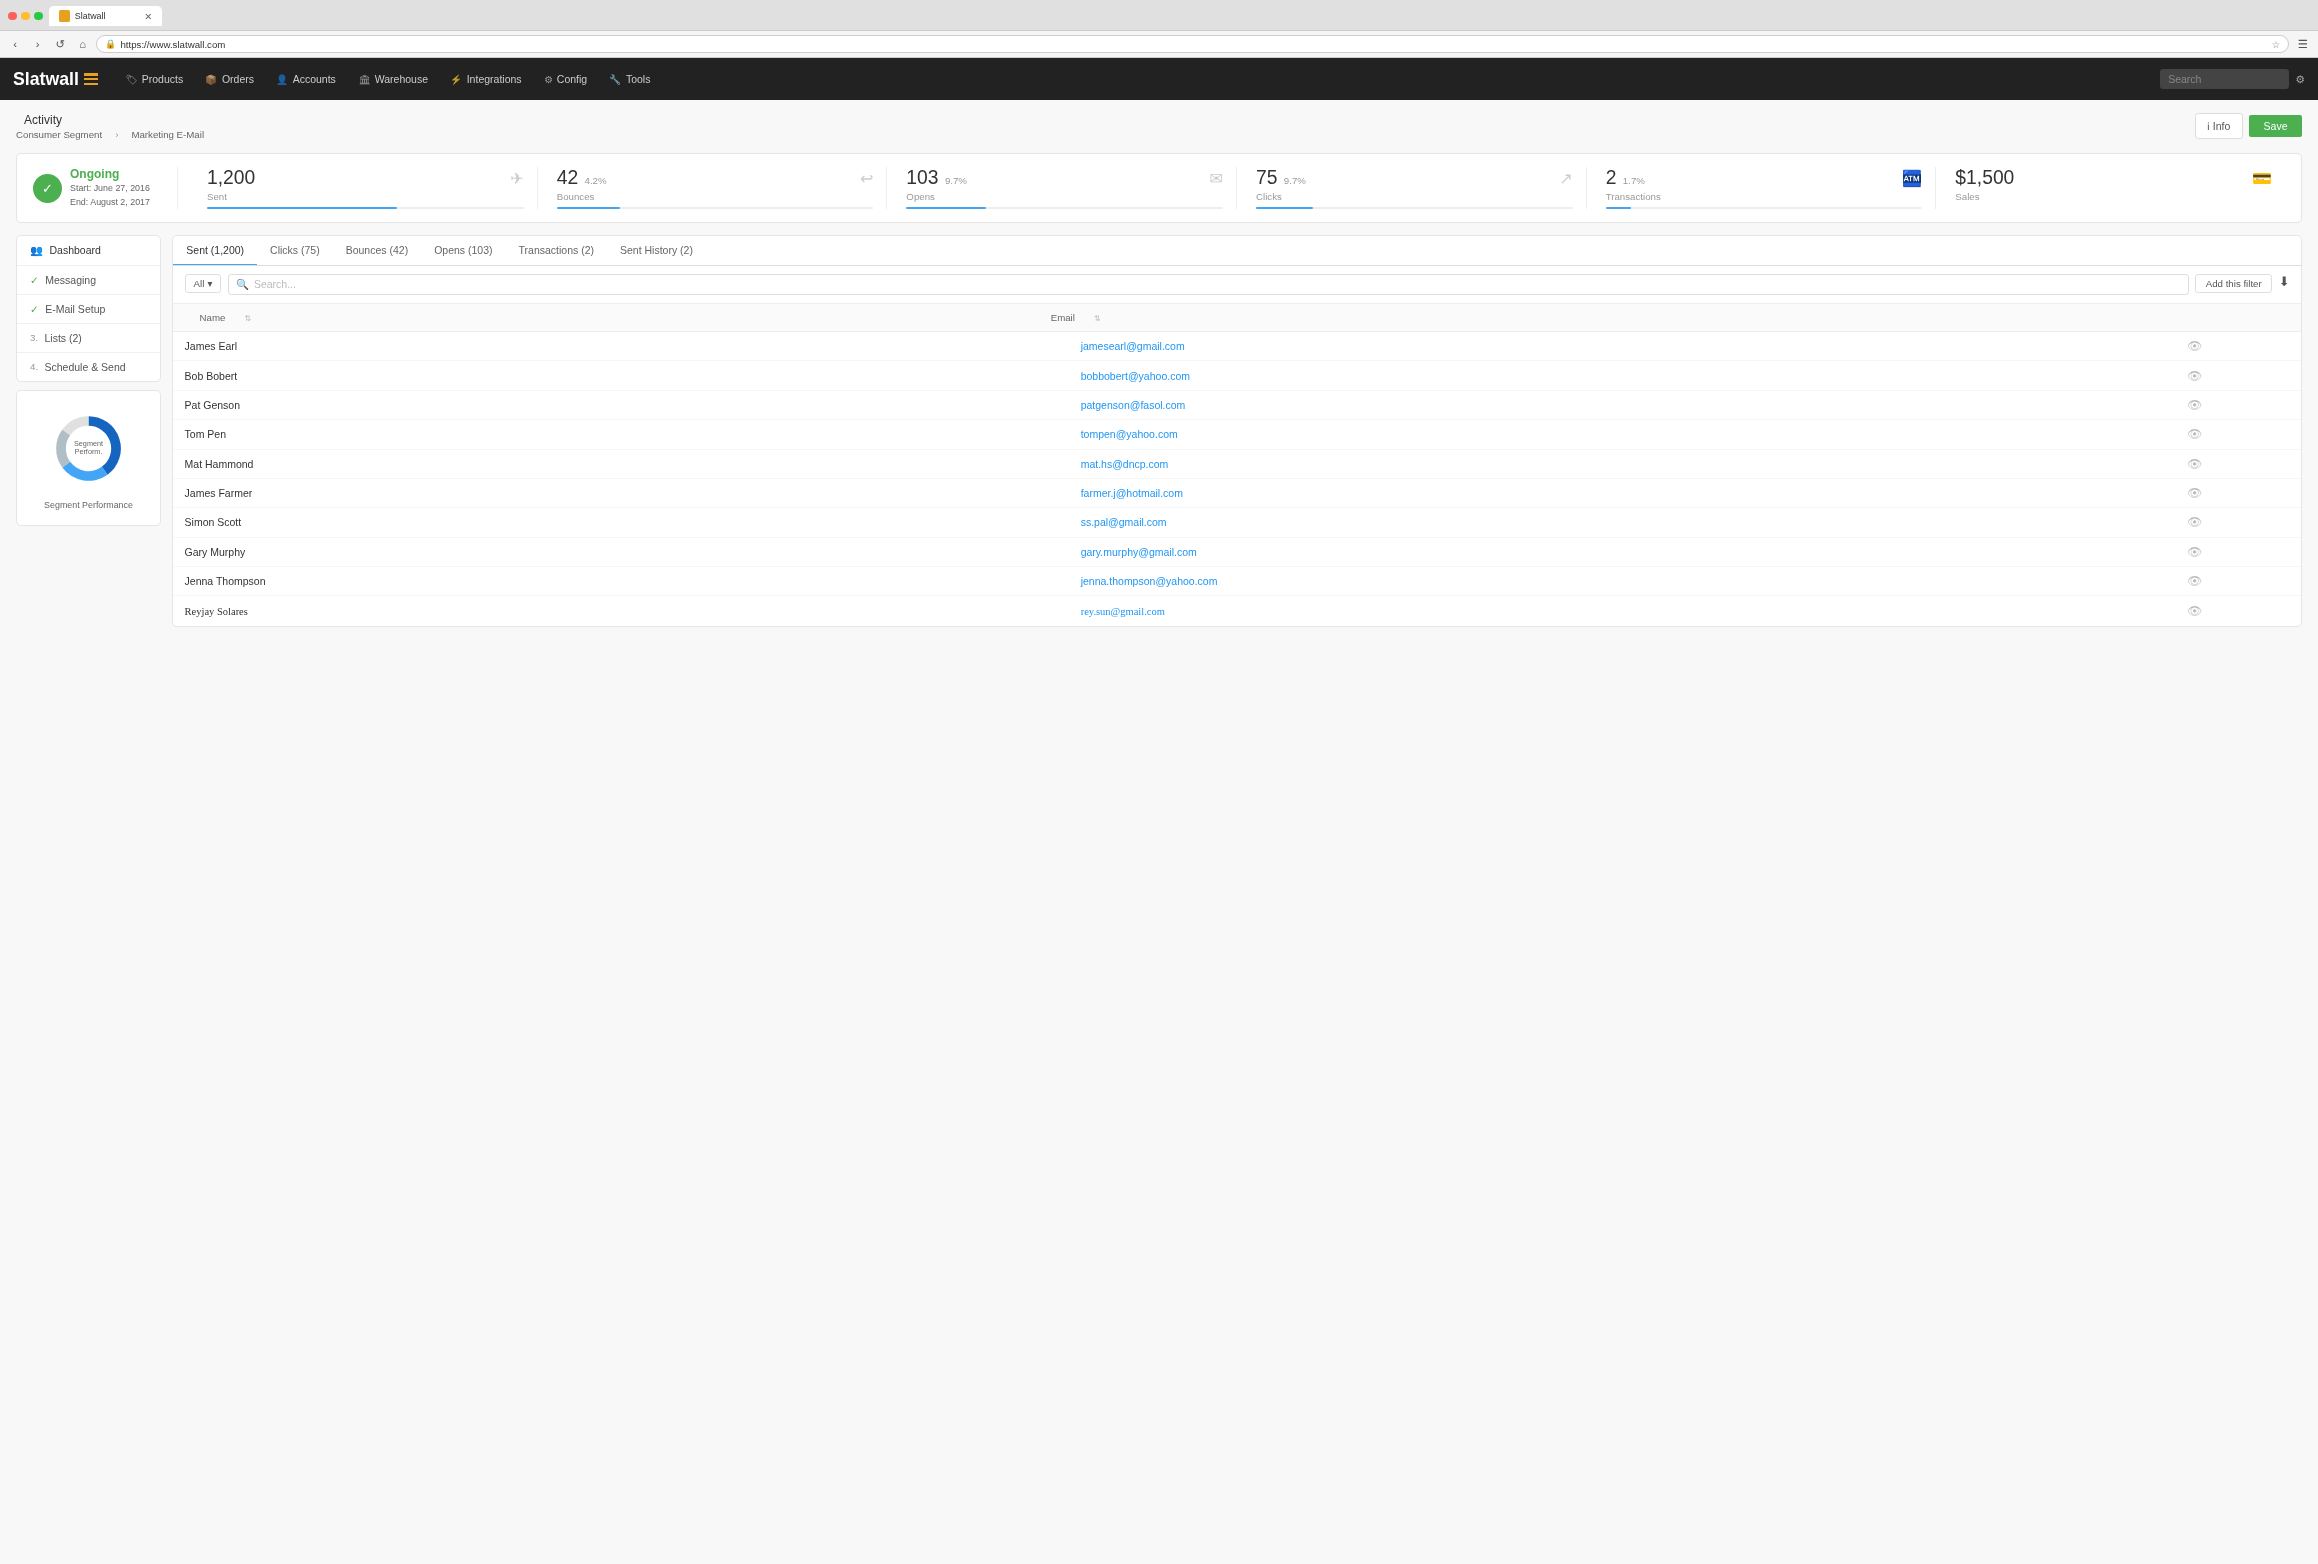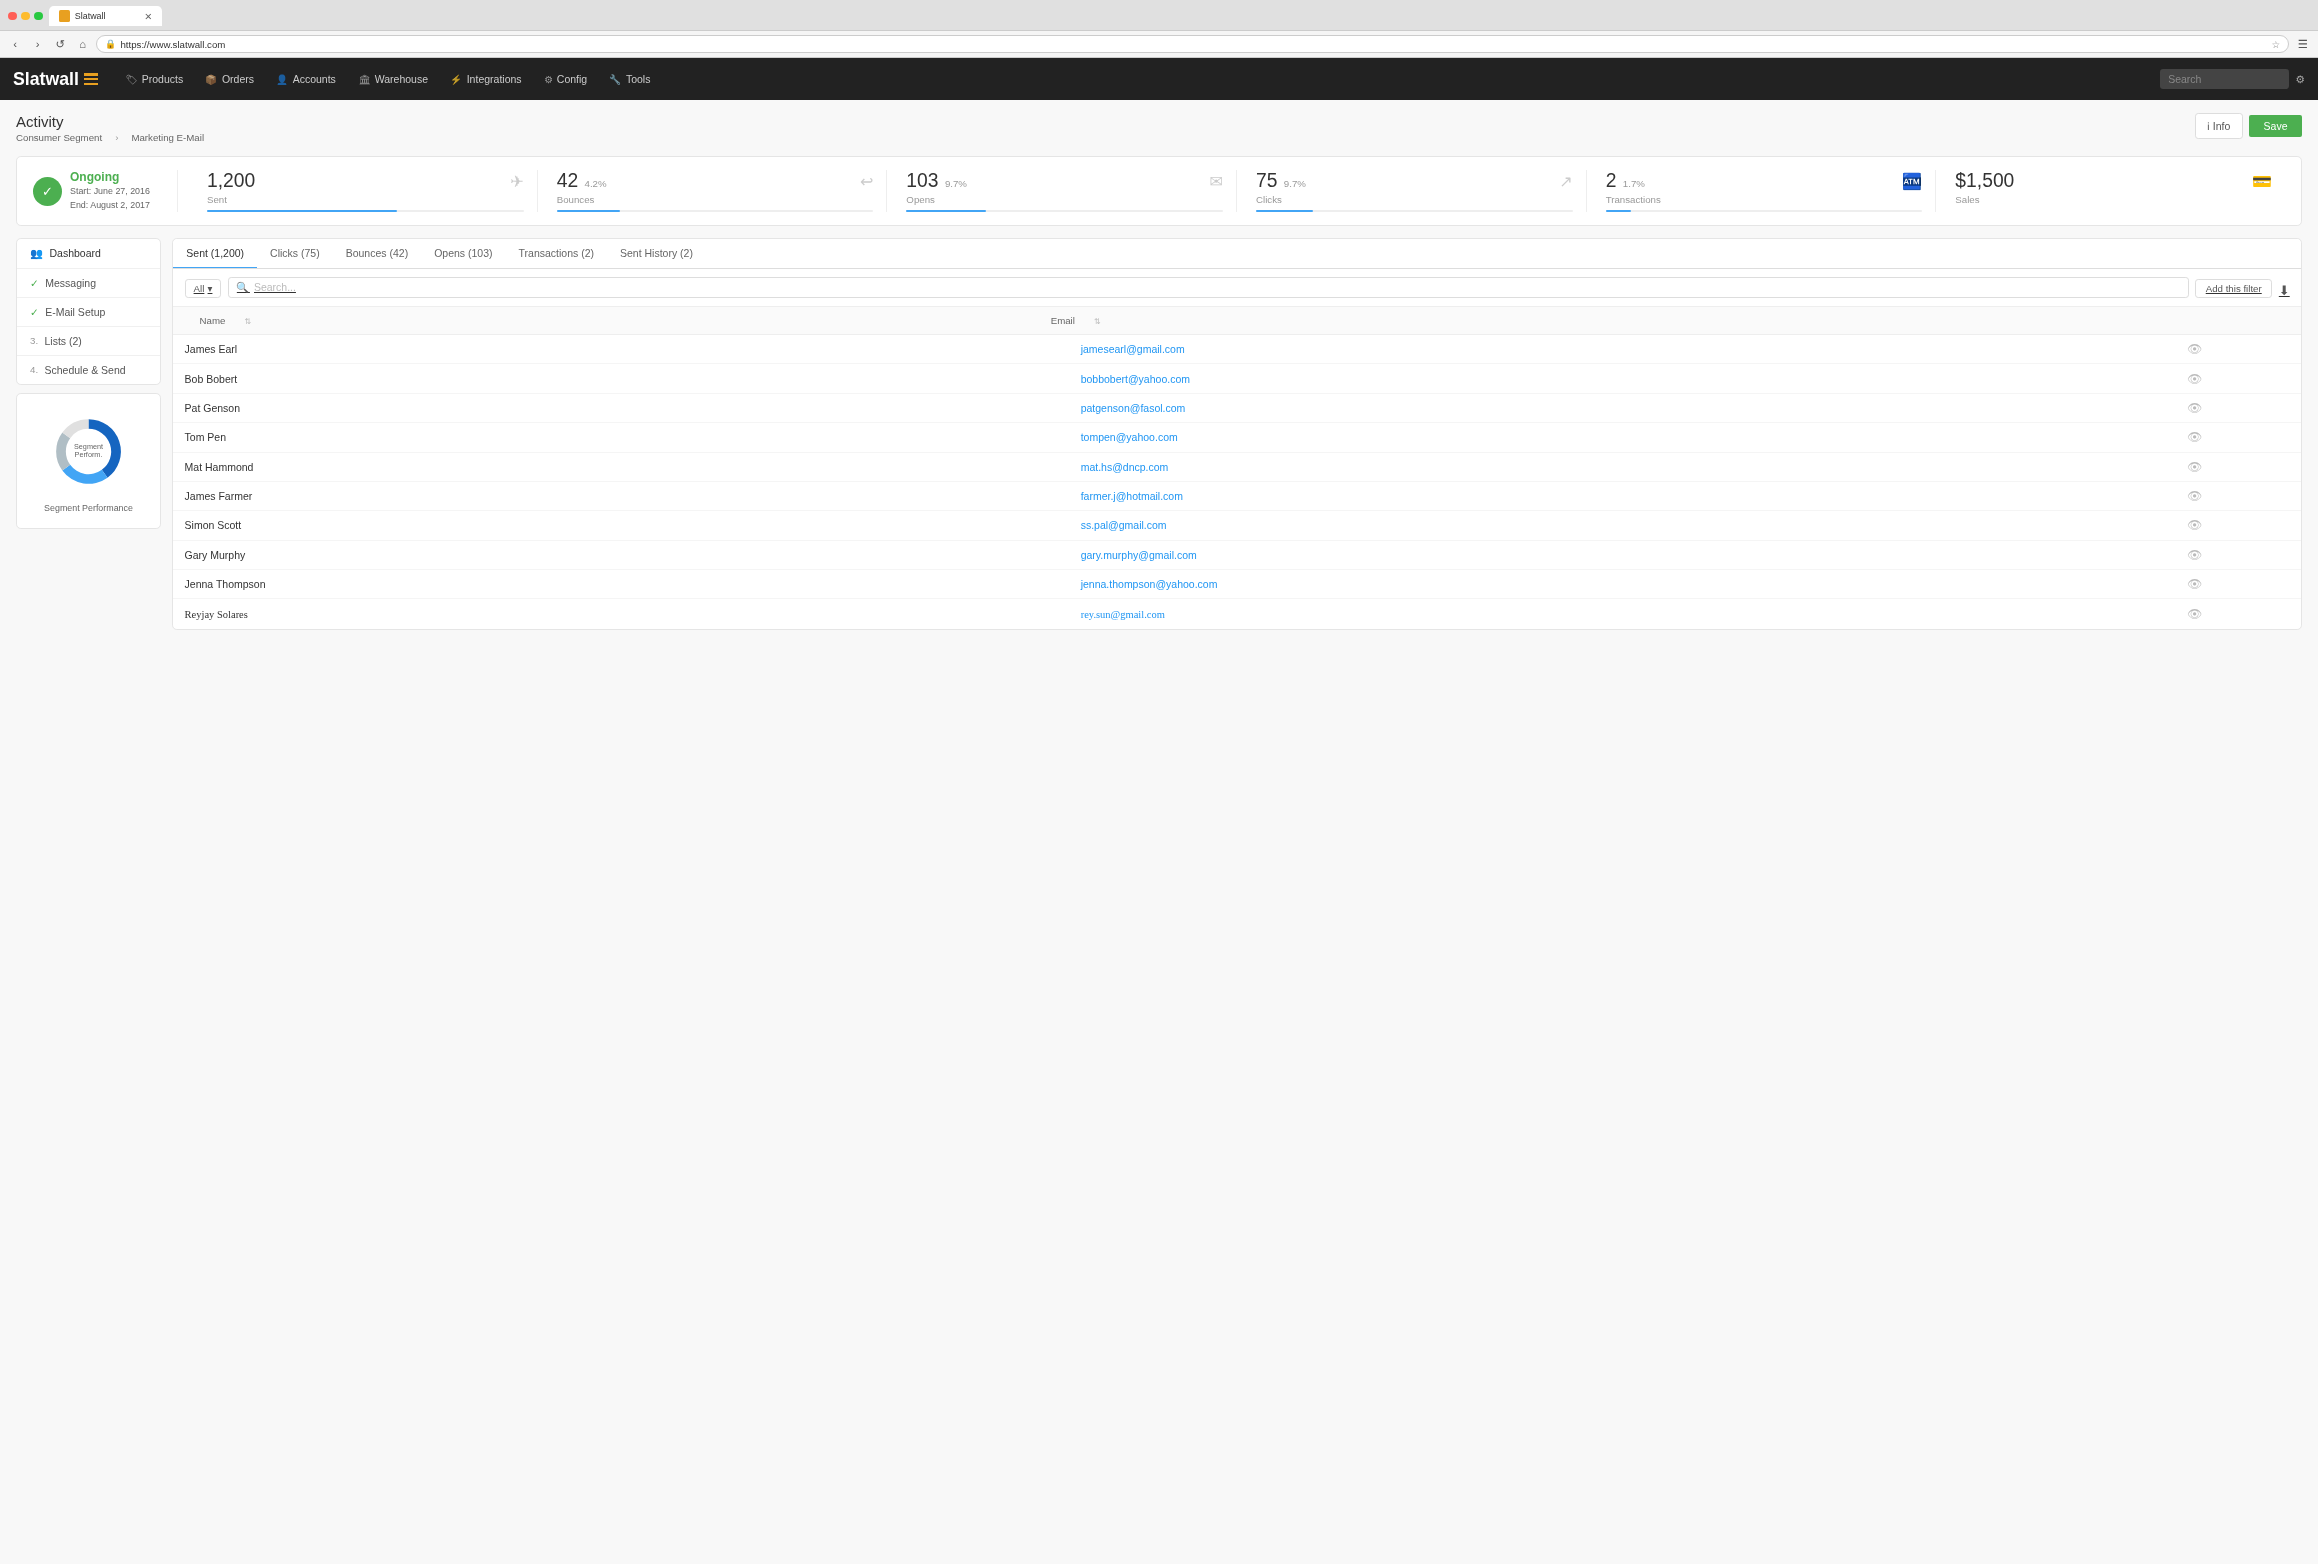--- a/index.html
+++ b/index.html
@@ -33,21 +33,21 @@
     .nav-icon { font-size: 9.7px; opacity: 0.7; }
     .nav-search { margin-left: auto; display: flex; align-items: center; gap: 6.4px; }
     .nav-search-input { background: #444; border: none; border-radius: 3.2px; padding: 4px 8px; color: #ccc; font-size: 10.5px; width: 129px; }
     .nav-search-input::placeholder { color: #888; }
     .nav-search-icon { color: #aaa; cursor: pointer; }
 
     
     .content { background: #f8f8f8; min-height: calc(100vh - 97px); padding: 13px 16px; }
     .page-header { display: flex; align-items: flex-start; justify-content: space-between; margin-bottom: 13px; }
     .page-title-area {}
-    .page-title { font-size: 15px; font-weight: 400; color: #333; margin-bottom: 1.6px; }
+    .page-title { font-size: 12px; font-weight: 400; color: #333; margin-bottom: 1.6px; margin-left: 8px; }
     .breadcrumb { font-size: 9.7px; color: #666; display: flex; gap: 13px; align-items: center; }
     .breadcrumb-sep { color: #999; }
     .page-actions { display: flex; gap: 6.4px; align-items: center; }
     .btn-info { background: #fff; border: 0.8px solid #ddd; border-radius: 3.2px; padding: 4.8px 11.3px; font-size: 10.5px; color: #555; cursor: pointer; display: flex; align-items: center; gap: 3.2px; }
     .btn-save { background: #4caf50; border: none; border-radius: 2px; padding: 4.8px 14.5px; font-size: 10.5px; color: #fff; cursor: pointer; font-weight: 500; }
 
     
     .status-section { background: #fff; border: 0.8px solid #e5e5e5; border-radius: 4.8px; padding: 13px 16px; margin-bottom: 11.3px; display: flex; align-items: center; gap: 0; }
     .status-indicator { display: flex; align-items: center; gap: 8px; min-width: 145px; border-right: 0.8px solid #eee; padding-right: 16px; margin-right: 16px; }
     .status-circle { width: 29px; height: 29px; border-radius: 50%; background: #4caf50; display: flex; align-items: center; justify-content: center; color: #fff; font-size: 13px; flex-shrink: 0; }
@@ -83,21 +83,21 @@
     .donut-container { padding: 13px; display: flex; flex-direction: column; align-items: center; }
     .donut-label { font-size: 8.9px; color: #666; text-align: center; margin-top: 6.4px; line-height: 1.4; }
 
     
     .tabs-bar { display: flex; border-bottom: 0.8px solid #ddd; background: #fff; border-radius: 4.8px 4.8px 0 0; margin-bottom: 0; }
     .tab { padding: 8px 13px; font-size: 10.5px; color: #666; cursor: pointer; border-bottom: 1.6px solid transparent; }
     .tab.active { color: #333; border-bottom-color: #42a5f5; font-weight: 500; }
 
     
     .table-area { background: #fff; border: 0.8px solid #e5e5e5; border-radius: 4.8px; }
-    .table-controls { padding: 8px 11.3px; display: flex; align-items: flex-end; gap: 6.4px; border-bottom: 0.8px solid #eee; text-decoration: underline; }
+    .table-controls { padding: 8px 11.3px; display: flex; align-items: flex-start; gap: 6.4px; border-bottom: 0.8px solid #eee; }
     .filter-btn { background: #fff; border: 0.8px solid #ddd; border-radius: 3.2px; padding: 3.2px 8px; font-size: 9.7px; color: #555; cursor: pointer; display: flex; align-items: center; gap: 3.2px; }
     .search-box { display: flex; align-items: center; gap: 4px; flex: 1; padding: 3.2px 8px; border: 0.8px solid #ddd; border-radius: 3.2px; }
     .search-input { border: none; outline: none; font-size: 10.5px; color: #555; flex: 1; }
     .search-input::placeholder { color: #bbb; }
     .add-filter-btn { background: #fff; border: 0.8px solid #ddd; border-radius: 3.2px; padding: 3.2px 9.7px; font-size: 9.7px; color: #555; cursor: pointer; margin-left: auto; }
     .download-btn { background: none; border: none; cursor: pointer; color: #555; font-size: 13px; }
 
     
     .data-table { width: 100%; border-collapse: collapse; }
     .data-table th { padding: 8px 11.3px; text-align: left; font-size: 9.7px; color: #666; font-weight: 500; border-bottom: 0.8px solid #eee; background: #fafafa; }

